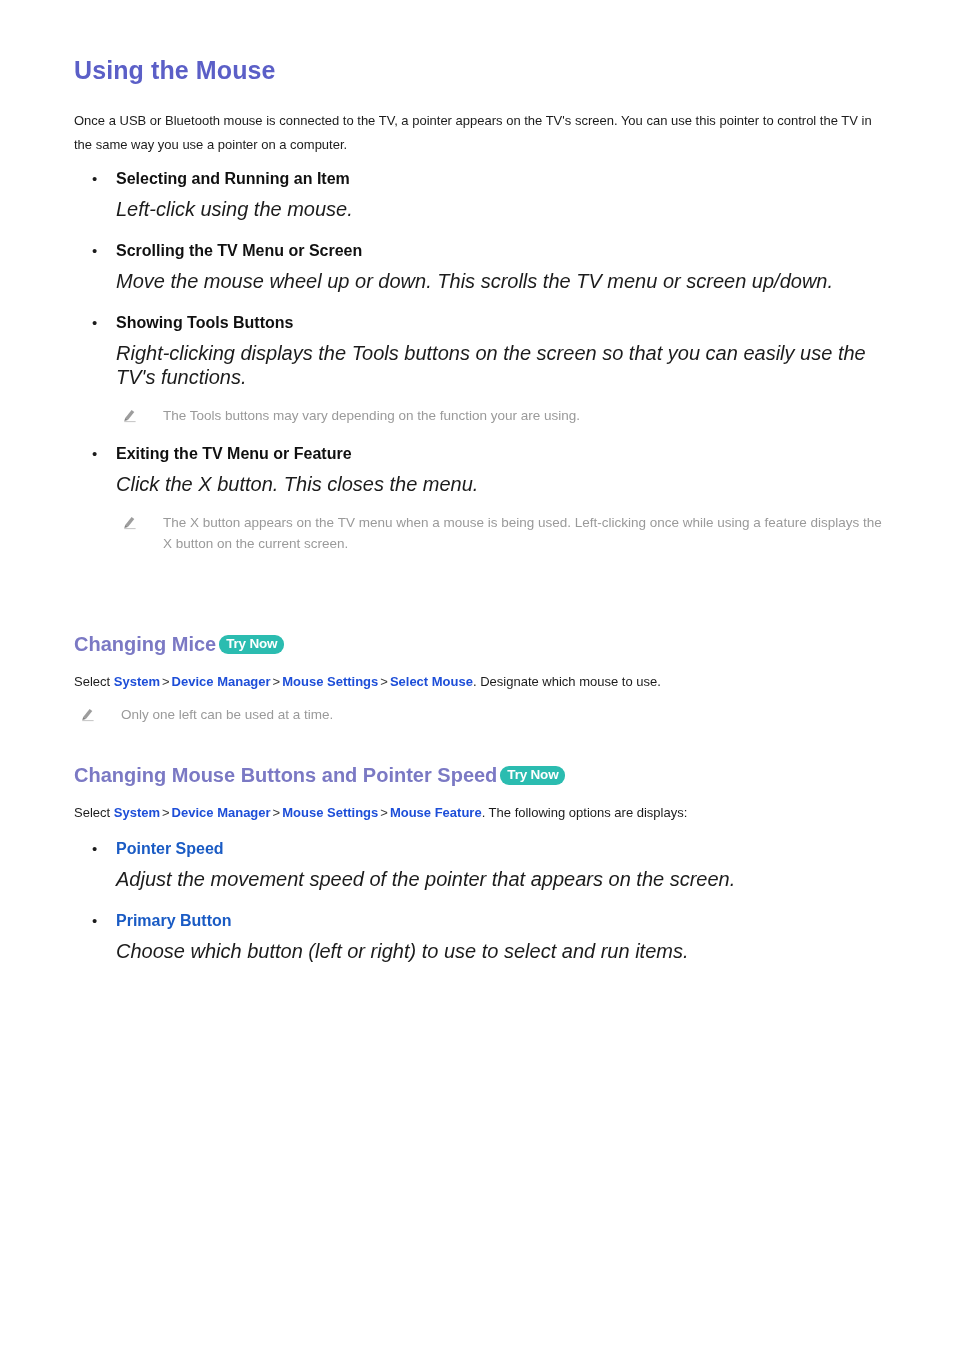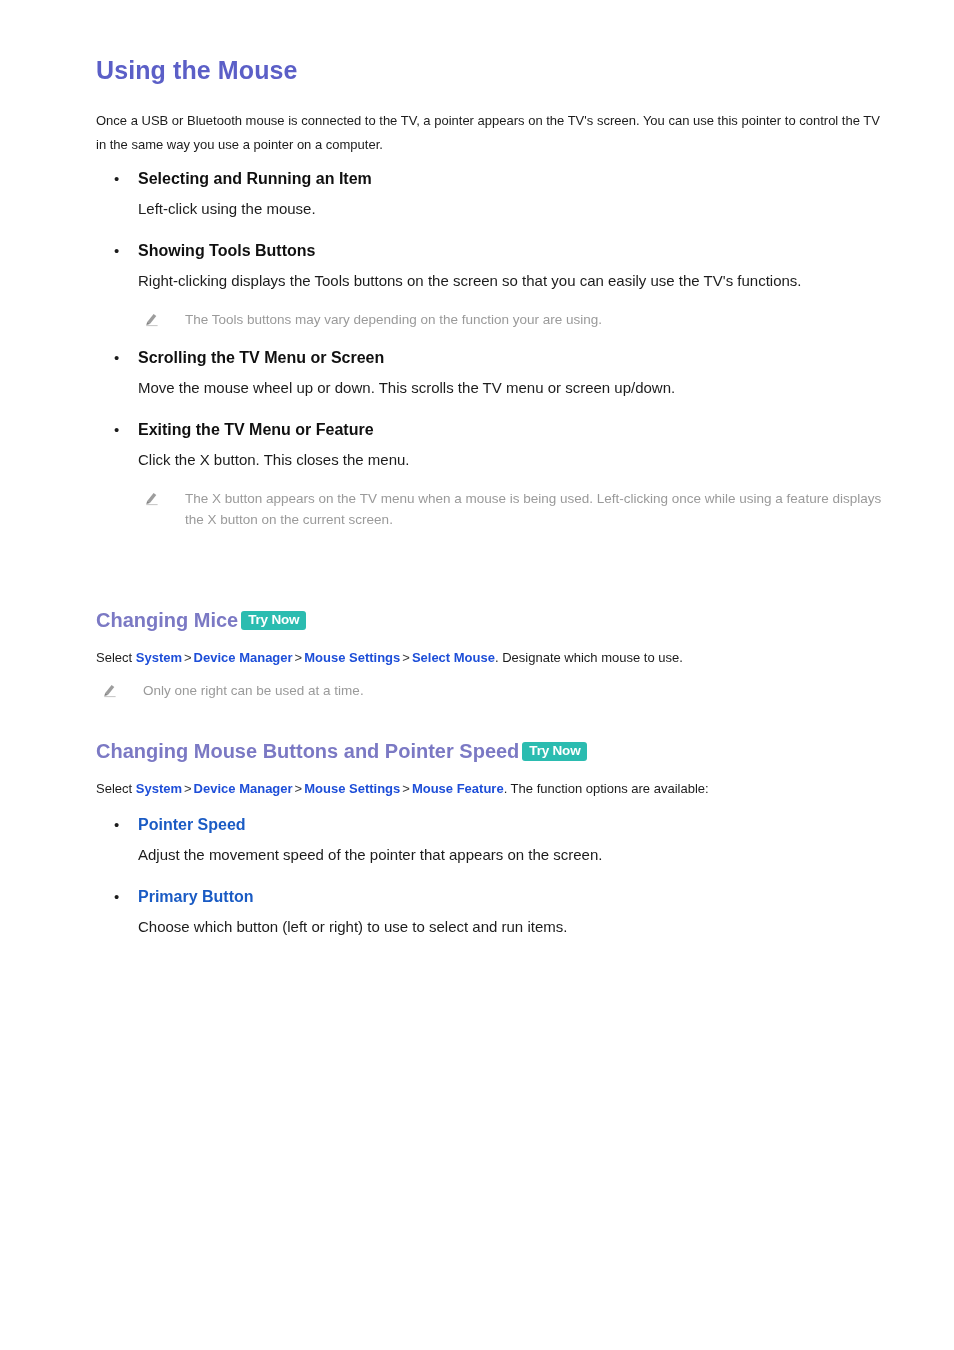--- a/index.html
+++ b/index.html
@@ -13,21 +13,21 @@
     font-family: "Liberation Sans", sans-serif;
     color: #1a1a1a;
     -webkit-font-smoothing: antialiased;
   }
 
   .page {
     position: relative;
     width: 954px;
     height: 1082px;
     box-sizing: border-box;
-    padding: 55px 68px 0 96px;
+    padding: 55px 68px 0 74px;
   }
 
   
   h1.doc-title {
     font-size: 25px;
     font-weight: bold;
     color: #5b5fc7;
     margin: 0 0 24px 0;
     letter-spacing: 0.1px;
     line-height: 1.2;
@@ -41,21 +41,21 @@
     line-height: 1.25;
     display: block;
   }
 
   .try-now {
     display: inline-block;
     background: #2bbcb0;
     color: #ffffff;
     font-size: 13.5px;
     font-weight: bold;
-    border-radius: 3px;
+    border-radius: 9px;
     padding: 1px 7px 2px 7px;
     line-height: 16px;
     vertical-align: 3px;
     margin-left: 3px;
     letter-spacing: -0.2px;
   }
 
   
   p.body {
     font-size: 13px;
@@ -92,25 +92,26 @@
     font-size: 16px;
     font-weight: bold;
     color: #101010;
     line-height: 28px;
     display: block;
   }
   .bullet-head.link-head {
     color: #1a5bc4;
   }
   .bullet-body {
-    font-size: 15px;
+    font-size: 20px;
     line-height: 24px;
     color: #1c1c1c;
     display: block;
     margin: 4px 0 16px 0;
+    font-style: italic;
   }
 
   
   .note {
     position: relative;
     color: #9a9a9a;
     font-size: 13.5px;
     line-height: 21px;
     margin: 6px 0 14px 0;
   }
@@ -152,43 +153,43 @@
 
   <h1 class="doc-title">Using the Mouse</h1>
 
   <p class="body intro">Once a USB or Bluetooth mouse is connected to the TV, a pointer appears on the TV's screen. You can use this pointer to control the TV in the same way you use a pointer on a computer.</p>
 
   <ul class="bullets">
 
     <li>
       <span class="bullet-head">Selecting and Running an Item</span>
       <span class="bullet-body">Left-click using the mouse.</span>
+    </li>
+
+    <li>
+      <span class="bullet-head">Scrolling the TV Menu or Screen</span>
+      <span class="bullet-body">Move the mouse wheel up or down. This scrolls the TV menu or screen up/down.</span>
     </li>
 
     <li>
       <span class="bullet-head">Showing Tools Buttons</span>
       <span class="bullet-body">Right-clicking displays the Tools buttons on the screen so that you can easily use the TV's functions.</span>
       <div class="note indent-1">
         <span class="pencil-icon">
           <svg width="16" height="16" viewBox="0 0 16 16" aria-hidden="true">
             <path d="M3.2 11.0 L9.6 2.9 L12.3 5.0 L5.9 13.1 Z" fill="#9d9d9d"></path>
             <path d="M3.2 11.0 L5.9 13.1 L2.3 13.9 Z" fill="#7f7f7f"></path>
             <rect x="2.2" y="14.2" width="11.4" height="0.9" fill="#bdbdbd"></rect>
           </svg>
         </span>
         <span class="note-text">The Tools buttons may vary depending on the function your are using.</span>
       </div>
     </li>
 
     <li>
-      <span class="bullet-head">Scrolling the TV Menu or Screen</span>
-      <span class="bullet-body">Move the mouse wheel up or down. This scrolls the TV menu or screen up/down.</span>
-    </li>
-
-    <li>
       <span class="bullet-head">Exiting the TV Menu or Feature</span>
       <span class="bullet-body">Click the X button. This closes the menu.</span>
       <div class="note indent-1">
         <span class="pencil-icon">
           <svg width="16" height="16" viewBox="0 0 16 16" aria-hidden="true">
             <path d="M3.2 11.0 L9.6 2.9 L12.3 5.0 L5.9 13.1 Z" fill="#9d9d9d"></path>
             <path d="M3.2 11.0 L5.9 13.1 L2.3 13.9 Z" fill="#7f7f7f"></path>
             <rect x="2.2" y="14.2" width="11.4" height="0.9" fill="#bdbdbd"></rect>
           </svg>
         </span>
@@ -206,28 +207,28 @@
     <p class="body"><span>Select</span>&nbsp;<span class="menu-link">System</span><span class="chev">&gt;</span><span class="menu-link">Device Manager</span><span class="chev">&gt;</span><span class="menu-link">Mouse Settings</span><span class="chev">&gt;</span><span class="menu-link">Select Mouse</span><span>. Designate which mouse to use.</span></p>
 
     <div class="note indent-0">
       <span class="pencil-icon">
         <svg width="16" height="16" viewBox="0 0 16 16" aria-hidden="true">
           <path d="M3.2 11.0 L9.6 2.9 L12.3 5.0 L5.9 13.1 Z" fill="#9d9d9d"></path>
           <path d="M3.2 11.0 L5.9 13.1 L2.3 13.9 Z" fill="#7f7f7f"></path>
           <rect x="2.2" y="14.2" width="11.4" height="0.9" fill="#bdbdbd"></rect>
         </svg>
       </span>
-      <span class="note-text">Only one right can be used at a time.</span>
+      <span class="note-text">Only one left can be used at a time.</span>
     </div>
   </div>
 
   <div class="section">
     <h2 class="section-title"><span>Changing Mouse Buttons and Pointer Speed</span><span class="try-now">Try Now</span></h2>
 
-    <p class="body"><span>Select</span>&nbsp;<span class="menu-link">System</span><span class="chev">&gt;</span><span class="menu-link">Device Manager</span><span class="chev">&gt;</span><span class="menu-link">Mouse Settings</span><span class="chev">&gt;</span><span class="menu-link">Mouse Feature</span><span>. The function options are available:</span></p>
+    <p class="body"><span>Select</span>&nbsp;<span class="menu-link">System</span><span class="chev">&gt;</span><span class="menu-link">Device Manager</span><span class="chev">&gt;</span><span class="menu-link">Mouse Settings</span><span class="chev">&gt;</span><span class="menu-link">Mouse Feature</span><span>. The following options are displays:</span></p>
 
     <ul class="bullets">
       <li>
         <span class="bullet-head link-head">Pointer Speed</span>
         <span class="bullet-body">Adjust the movement speed of the pointer that appears on the screen.</span>
       </li>
       <li>
         <span class="bullet-head link-head">Primary Button</span>
         <span class="bullet-body">Choose which button (left or right) to use to select and run items.</span>
       </li>

